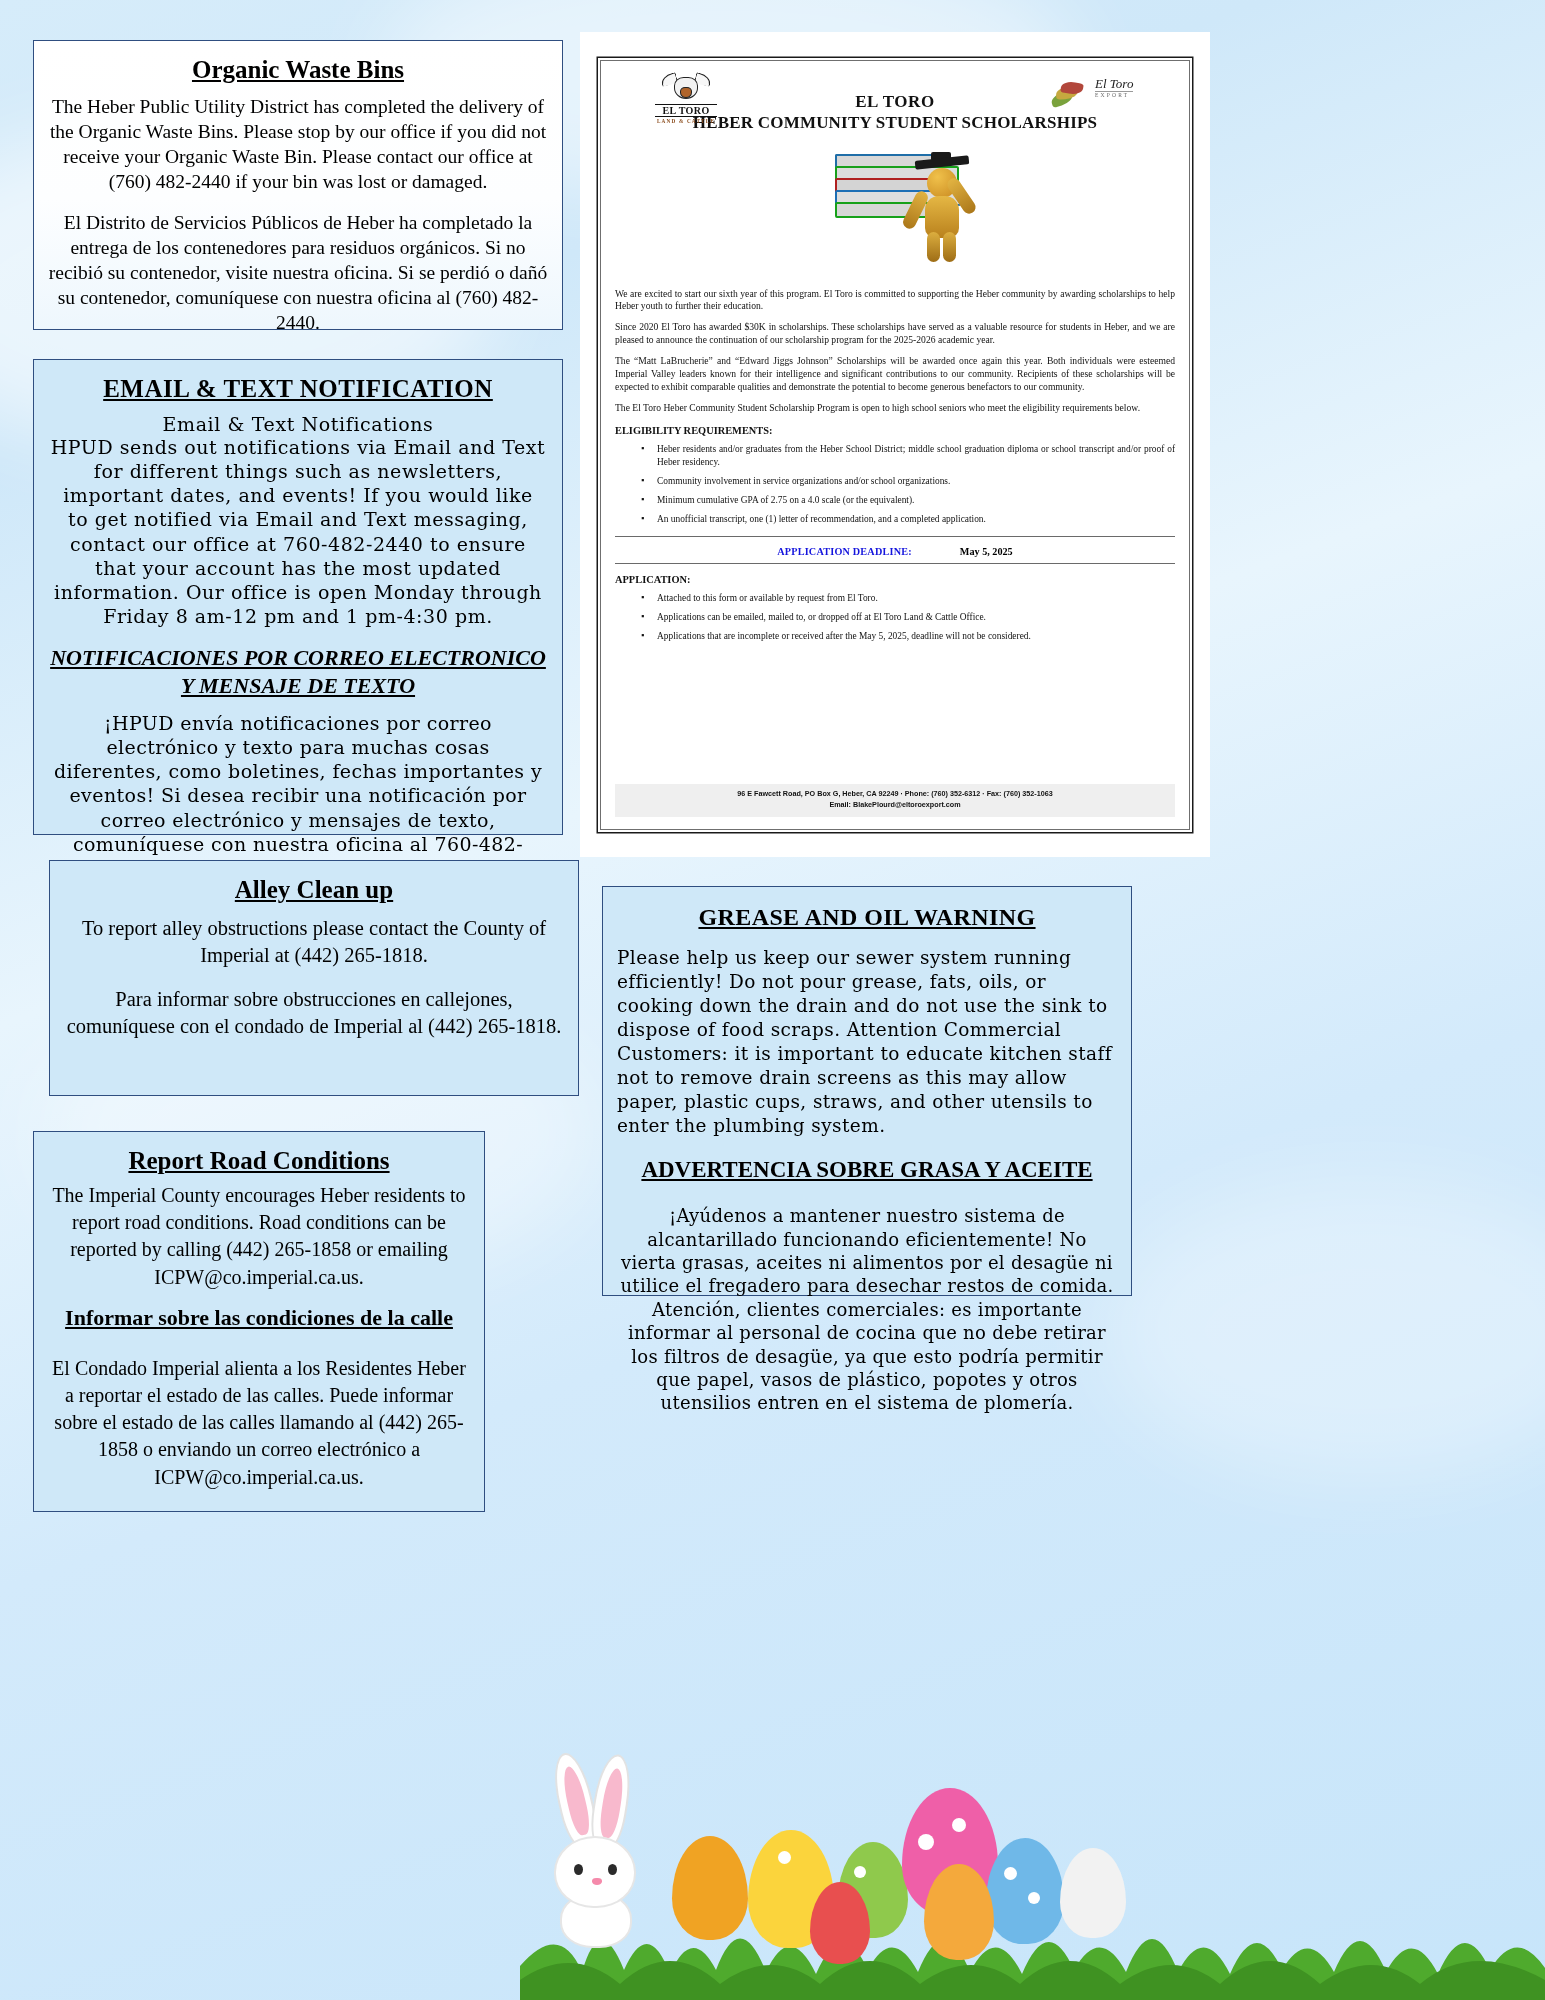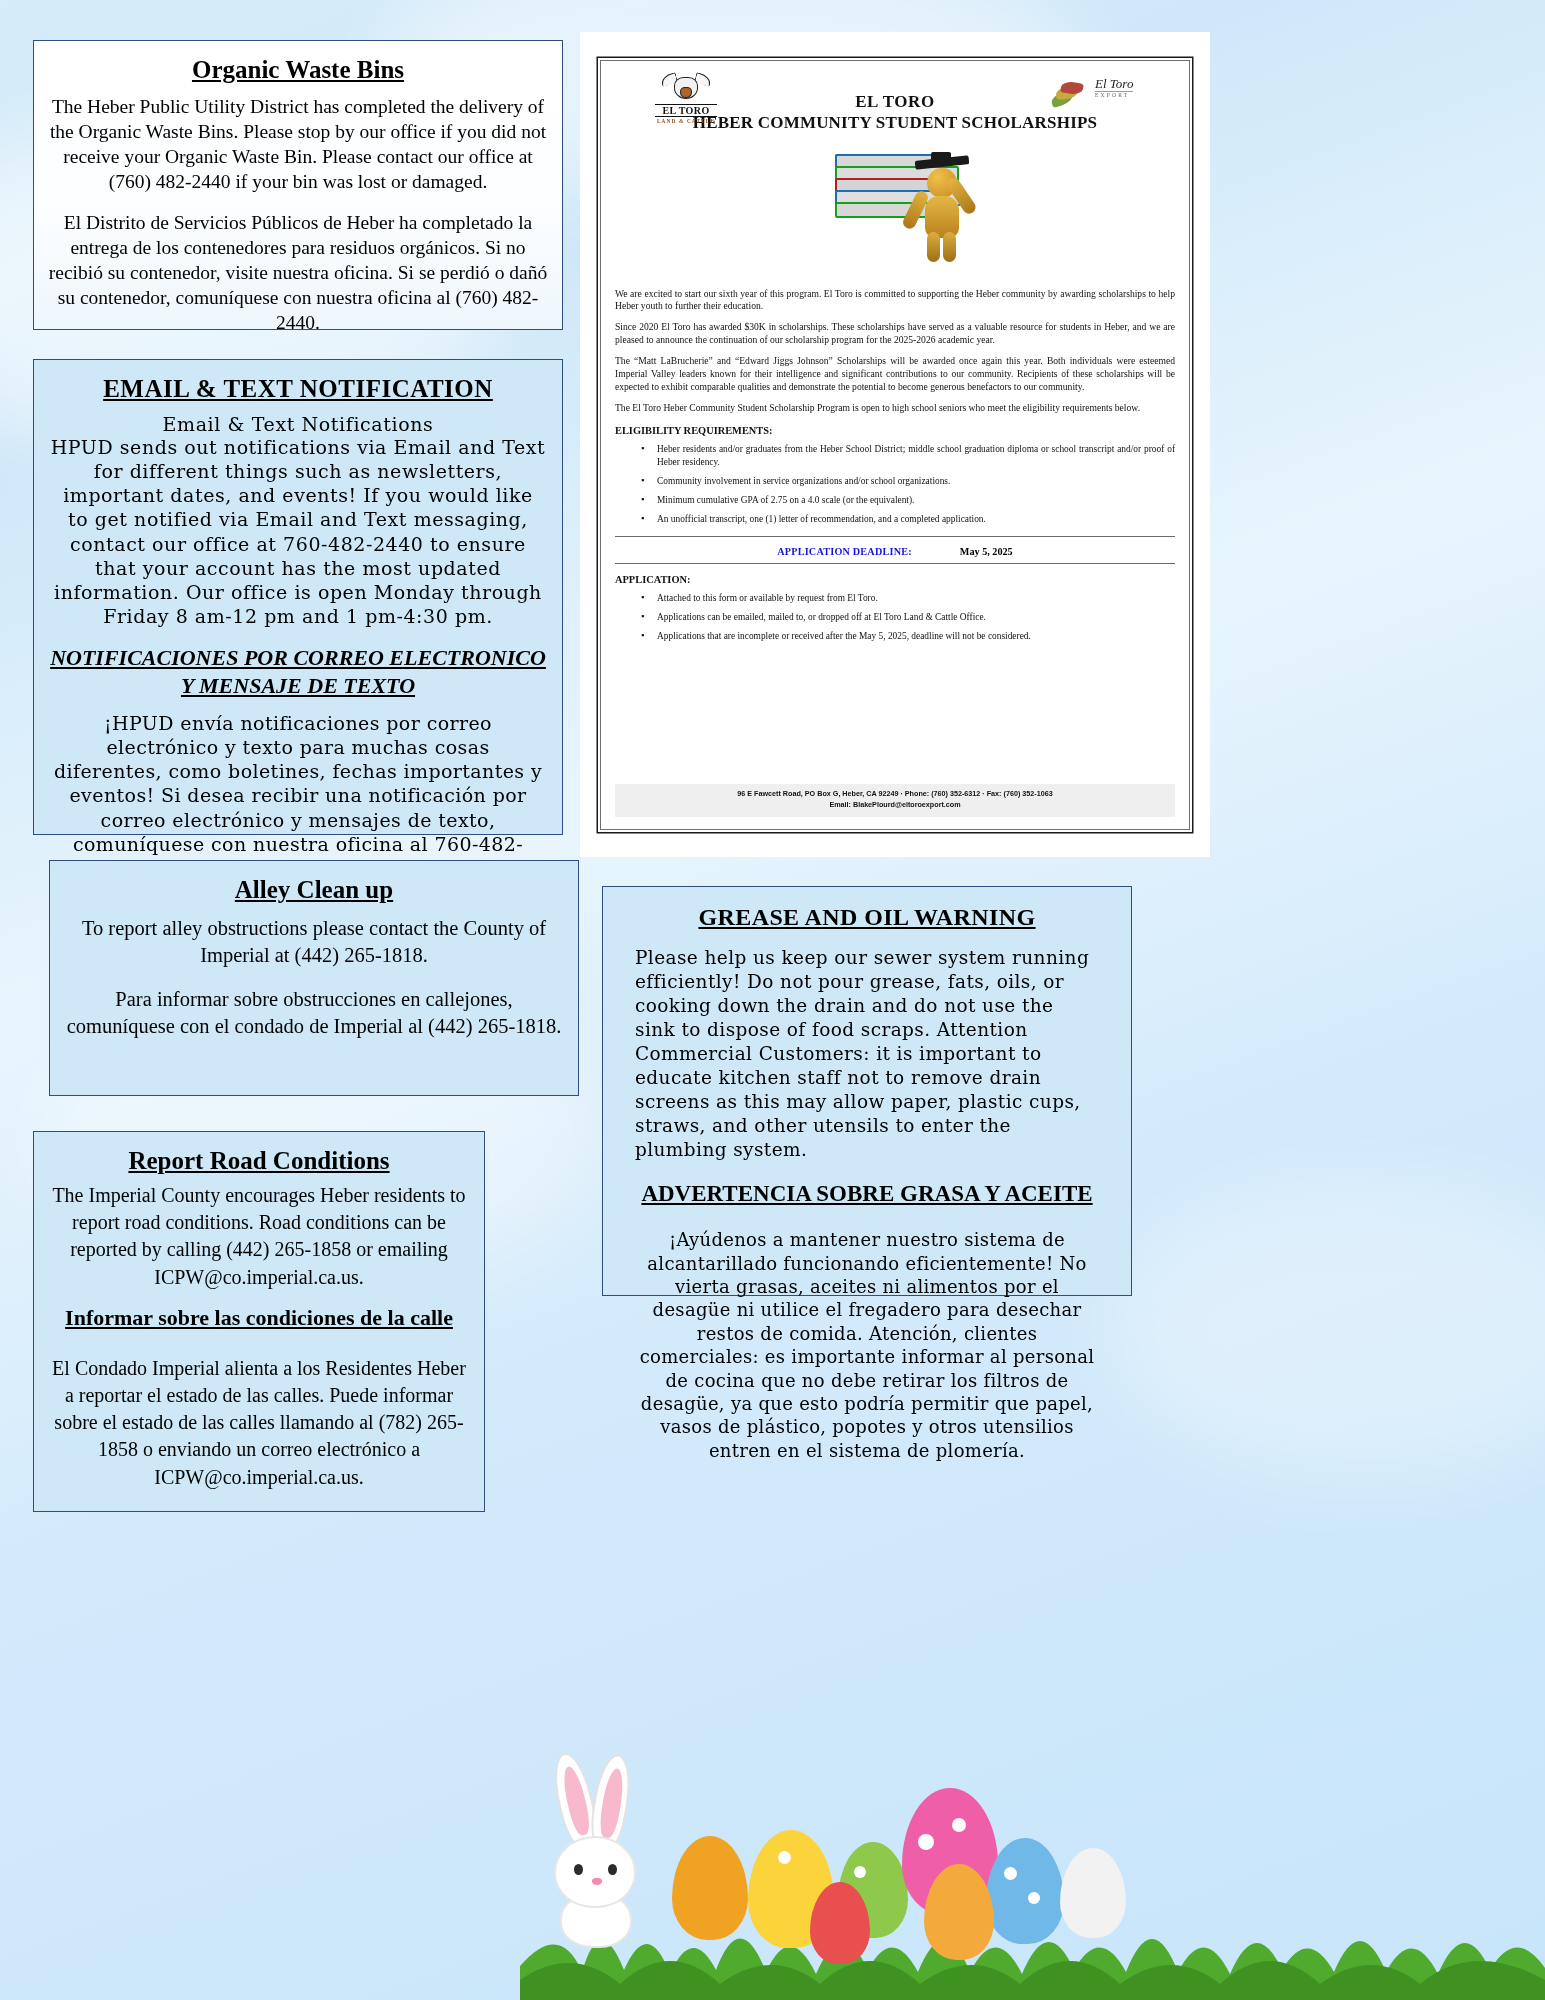--- a/index.html
+++ b/index.html
@@ -60,21 +60,21 @@
   #alley-box .para { font-size:20.5px; line-height:1.34; }
 
   
   #road-box { left:33px; top:1131px; width:452px; height:381px; }
   #road-box .hdr { font-size:25px; margin-bottom:6px; }
   #road-box .para { font-size:20px; line-height:1.36; }
   #road-box .hdr2 { font-size:22px; font-weight:bold; text-decoration:underline; text-align:center;
       margin:14px 0 24px; }
 
   
-  #grease-box { left:602px; top:886px; width:530px; height:410px; padding:16px 32px; }
+  #grease-box { left:602px; top:886px; width:530px; height:410px; padding:16px 14px; }
   #grease-box .hdr { font-size:24px; letter-spacing:.4px; margin-bottom:14px; }
   #grease-box .body-en { font-size:18.5px; line-height:1.3; text-align:left;
       font-family:"DejaVu Serif",serif; letter-spacing:.4px; }
   #grease-box .hdr-es { font-size:23px; font-weight:bold; text-decoration:underline; text-align:center;
       line-height:1.22; margin:18px 0 20px; }
   #grease-box .body-es { font-size:18px; line-height:1.3; text-align:center;
       font-family:"DejaVu Serif",serif; letter-spacing:.3px; }
 
   
   #flyer-shell {
@@ -217,21 +217,21 @@
     <div class="hdr">Alley Clean up</div>
     <div class="para">To report alley obstructions please contact the County of Imperial at (442) 265-1818.</div>
     <div class="gap"></div>
     <div class="para">Para informar sobre obstrucciones en callejones, comuníquese con el condado de Imperial al (442) 265-1818.</div>
   </div>
 
   <div class="box blue" id="road-box">
     <div class="hdr">Report Road Conditions</div>
     <div class="para">The Imperial County encourages Heber residents to report road conditions. Road conditions can be reported by calling (442) 265-1858 or emailing ICPW@co.imperial.ca.us.</div>
     <div class="hdr2">Informar sobre las condiciones de la calle</div>
-    <div class="para">El Condado Imperial alienta a los Residentes Heber a reportar el estado de las calles. Puede informar sobre el estado de las calles llamando al (782) 265-1858 o enviando un correo electrónico a ICPW@co.imperial.ca.us.</div>
+    <div class="para">El Condado Imperial alienta a los Residentes Heber a reportar el estado de las calles. Puede informar sobre el estado de las calles llamando al (442) 265-1858 o enviando un correo electrónico a ICPW@co.imperial.ca.us.</div>
   </div>
 
   <div class="box blue" id="grease-box">
     <div class="hdr">GREASE AND OIL WARNING</div>
     <div class="body-en">Please help us keep our sewer system running efficiently! Do not pour grease, fats, oils, or cooking down the drain and do not use the sink to dispose of food scraps. Attention Commercial Customers: it is important to educate kitchen staff not to remove drain screens as this may allow paper, plastic cups, straws, and other utensils to enter the plumbing system.</div>
     <div class="hdr-es">ADVERTENCIA SOBRE GRASA Y ACEITE</div>
     <div class="body-es">¡Ayúdenos a mantener nuestro sistema de alcantarillado funcionando eficientemente! No vierta grasas, aceites ni alimentos por el desagüe ni utilice el fregadero para desechar restos de comida. Atención, clientes comerciales: es importante informar al personal de cocina que no debe retirar los filtros de desagüe, ya que esto podría permitir que papel, vasos de plástico, popotes y otros utensilios entren en el sistema de plomería.</div>
   </div>
 
   <div id="flyer-shell">

